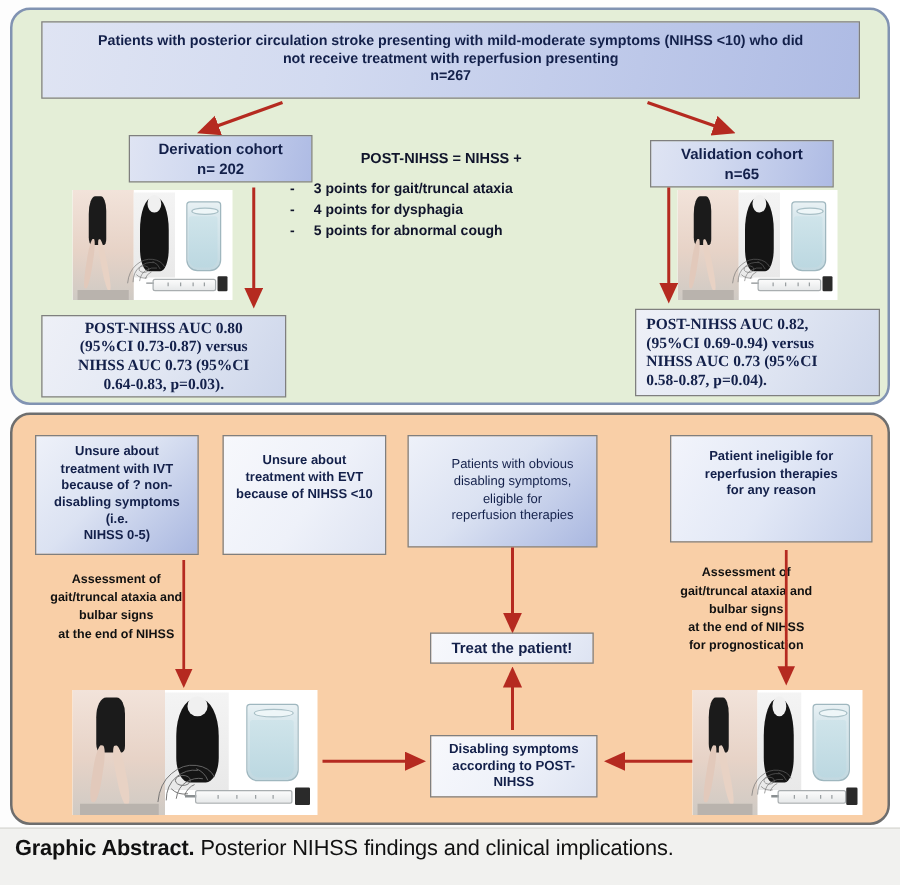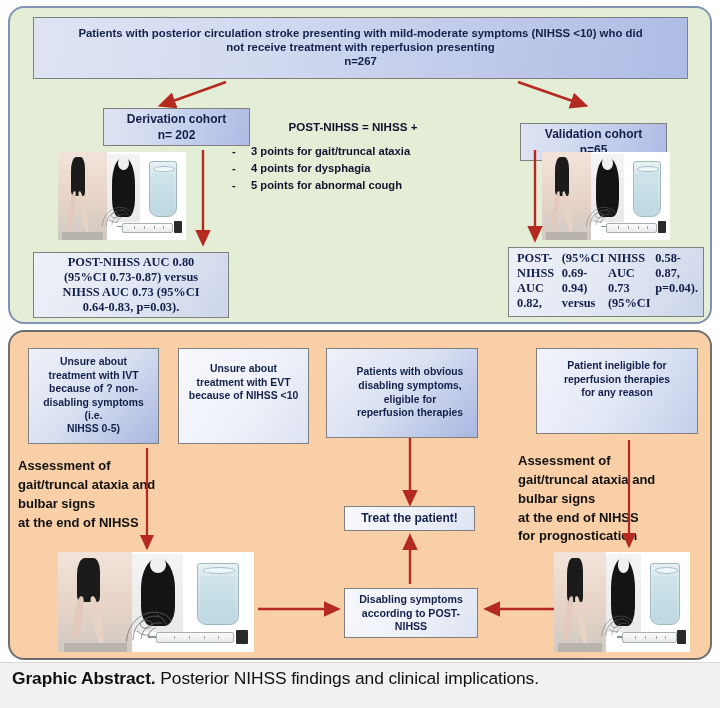--- a/index.html
+++ b/index.html
@@ -53,21 +53,21 @@
     font-size:11.4px;font-weight:600;
     flex-direction:column;
   }
   #top-box .ln{display:block;}
 
   #derivation-box{
     left:70px;top:108px;width:147px;height:38px;
     font-size:12px;font-weight:600;flex-direction:column;margin-left:33px;
   }
   #validation-box{
-    left:520px;top:123px;width:147px;height:38px;
+    left:520px;top:112px;width:147px;height:38px;
     font-size:12px;font-weight:600;flex-direction:column;
   }
 
   #formula{
     position:absolute;left:228px;top:120px;width:250px;
     color:#10142b;
   }
   #formula .f-title{
     text-align:center;font-size:11.6px;font-weight:700;margin-bottom:12px;
   }
@@ -81,36 +81,36 @@
   #auc-left{
     left:33px;top:252px;width:196px;height:66px;
     font-family:"Liberation Serif", serif;
     font-size:12.4px;font-weight:700;
     flex-direction:column;align-items:center;
   }
   #auc-right{
     left:508px;top:247px;width:196px;height:70px;
     font-family:"Liberation Serif", serif;
     font-size:12.4px;font-weight:700;
-    flex-direction:row;align-items:flex-start;
+    flex-direction:column;align-items:flex-start;
     text-align:left;padding-left:8px;
   }
   .serif-ln{display:block;}
 
   
   #box-ivt{left:28px;top:348px;width:131px;height:96px;font-size:10.4px;font-weight:600;}
   #box-evt{left:178px;top:348px;width:131px;height:96px;font-size:10.4px;font-weight:600;}
-  #box-obvious{left:326px;top:348px;width:152px;height:90px;font-size:10.4px;font-weight:700;padding-left:21px;}
+  #box-obvious{left:326px;top:348px;width:152px;height:90px;font-size:10.4px;font-weight:400;padding-left:21px;}
   #box-ineligible{left:488px;top:348px;width:162px;height:86px;font-size:10.4px;font-weight:600;margin-left:48px;}
   .bbox .stack{display:flex;flex-direction:column;gap:1px;}
 
   
   .assess{
-    position:absolute;
-    font-size:13px;font-weight:600;color:#111;
+    position:absolute;text-align:center;
+    font-size:10px;font-weight:600;color:#111;
     line-height:1.45;
   }
   #assess-left{left:18px;top:457px;width:150px;}
   #assess-right{left:518px;top:452px;width:158px;}
 
   #treat-box{
     left:344px;top:506px;width:131px;height:25px;
     font-size:12px;font-weight:700;
   }
   #disabling-box{

